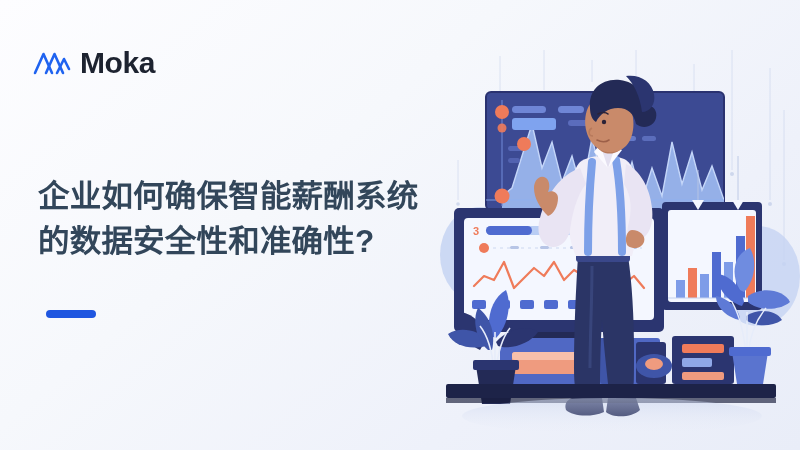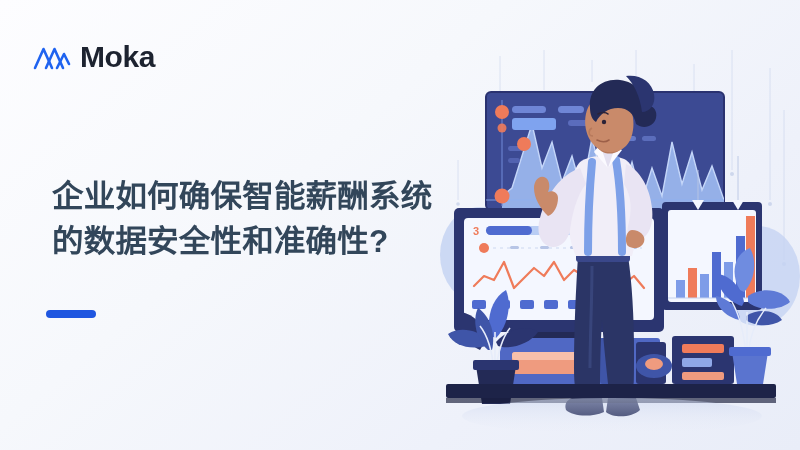--- a/index.html
+++ b/index.html
@@ -18,23 +18,23 @@
     width: 800px;
     height: 450px;
     background: linear-gradient(140deg, #fdfdff 0%, #f6f8fc 38%, #eef1fa 72%, #e9edf8 100%);
     overflow: hidden;
   }
 
   
   #logo {
     position: absolute;
     left: 33px;
-    top: 42px;
+    top: 48px;
     display: flex;
-    align-items: center;
+    align-items: flex-start;
     gap: 9px;
   }
   #logo-mark { display: block; }
   #logo-word {
     font-size: 30px;
     font-weight: 700;
     letter-spacing: -0.4px;
     color: #1d2330;
     line-height: 1;
   }
@@ -44,21 +44,20 @@
     position: absolute;
     left: 38px;
     top: 174px;
     width: 470px;
     font-size: 31.5px;
     font-weight: 700;
     line-height: 1.42;
     letter-spacing: 0.2px;
     color: #32465a;
     white-space: pre-line;
-    margin-left: 14px;
   }
 
   
   #accent-bar {
     position: absolute;
     left: 46px;
     top: 310px;
     width: 50px;
     height: 8px;
     border-radius: 4px;

